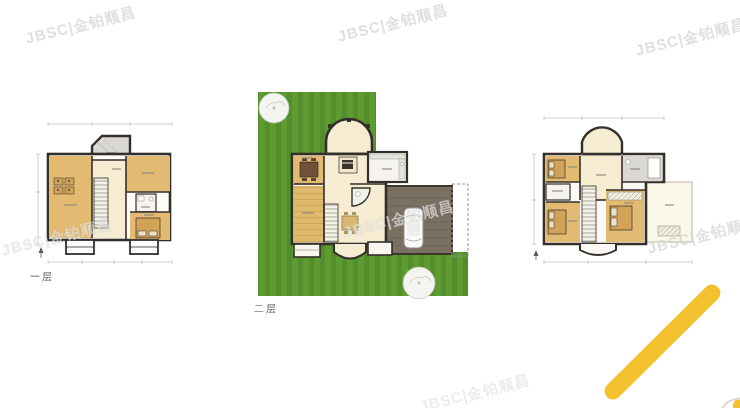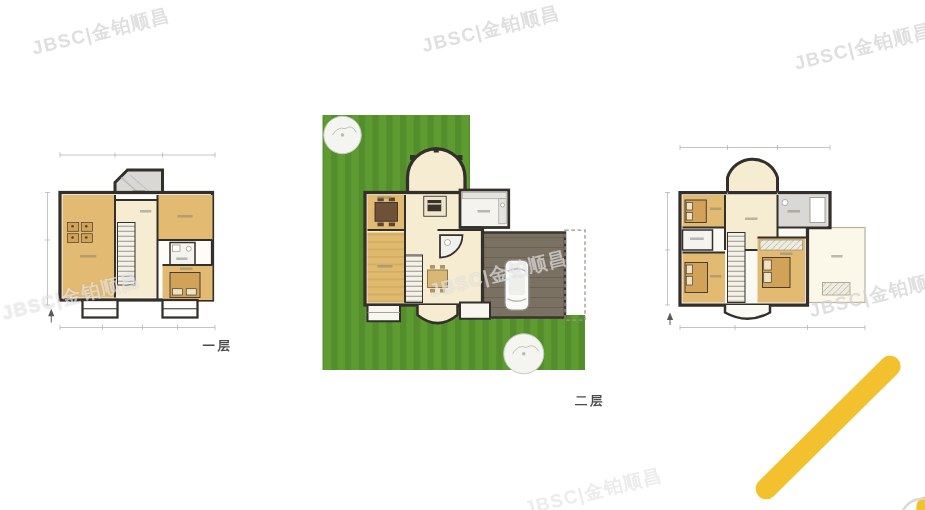--- a/index.html
+++ b/index.html
@@ -1,18 +1,18 @@
 <!DOCTYPE html>
 <html style="--wall: #332f2a; --room_tan: #e3ba72; --room_tan_dark: #d2a258; --room_cream: #f5ecd2; --room_white: #f4f3ef; --room_gray: #d9d8d5; --lawn: #5e9c32; --lawn_stripe: #548d2b; --driveway: #7b7163; --driveway_line: #6b6255; --accent_yellow: #f3c12d; --dim_line: #b5b2ac; --label_text: #4a4a4a; --watermark_gray: rgba(176,176,176,0.40); --watermark_white: rgba(255,255,255,0.55);"><head>
 <meta charset="utf-8">
 <style>
   html,body{margin:0;padding:0;background:#e8e8e8;font-family:"Liberation Sans",sans-serif;}
   #canvas{position:relative;width:740px;height:408px;background:#ffffff;overflow:hidden;}
   .plan-block{position:absolute;}
-  .plan-caption{text-align:right;font-size:10px;letter-spacing:2px;color:var(--label_text,#4a4a4a);margin-top:4px;font-weight:bold;}
+  .plan-caption{text-align:left;font-size:10px;letter-spacing:2px;color:var(--label_text,#4a4a4a);margin-top:4px;}
   .wm{position:absolute;font-weight:bold;font-size:15px;letter-spacing:1px;white-space:nowrap;
       transform:rotate(-14deg);transform-origin:left center;pointer-events:none;}
   .wm-gray{color:var(--watermark_gray,rgba(176,176,176,.4));text-shadow:0 0 1px rgba(255,255,255,.6);}
   .wm-white{color:var(--watermark_white,rgba(255,255,255,.55));text-shadow:0 0 1px rgba(120,120,120,.35);}
   svg{display:block;}
   .smudge{fill:#8a8578;opacity:.55;}
   .dim{stroke:var(--dim_line,#b5b2ac);stroke-width:.6;}
 </style>
 </head>
 <body>
@@ -228,21 +228,21 @@
         </g>
 
         <g>
           <rect x="40" y="160" width="26" height="13" fill="#f8f6ef" stroke="var(--wall)" stroke-width="1.6"></rect>
           <line x1="40" y1="166" x2="66" y2="166" stroke="#9a968c" stroke-width="0.7"></line>
           <path d="M80,160 L80,168 Q96,181 112,168 L112,160" fill="var(--room_cream)" stroke="var(--wall)" stroke-width="2"></path>
           <rect x="114" y="158" width="24" height="13" fill="#f8f6ef" stroke="var(--wall)" stroke-width="1.6"></rect>
         </g>
       </g>
     </svg>
-    <div class="plan-caption" style="margin-top:12px">二层</div>
+    <div class="plan-caption" style="margin-top:0">二层</div>
   </div>
 
   <div class="plan-block" style="left:528px;top:104px;width:180px;">
     <svg width="180" height="162" viewBox="0 0 180 162">
       <defs>
         <pattern id="steps3" width="4" height="4" patternUnits="userSpaceOnUse">
           <rect width="4" height="4" fill="#f4f1e8"></rect>
             <line x1="0" y1="1" x2="4" y2="1" stroke="#8b867a" stroke-width="0.7"></line>
         </pattern>
         <pattern id="hatch3" width="5" height="5" patternUnits="userSpaceOnUse">

